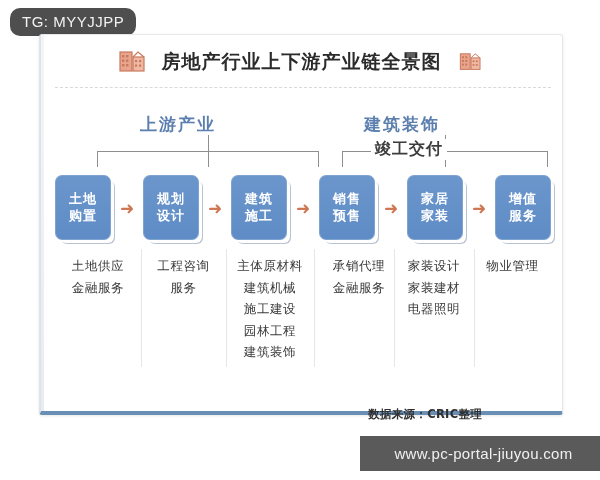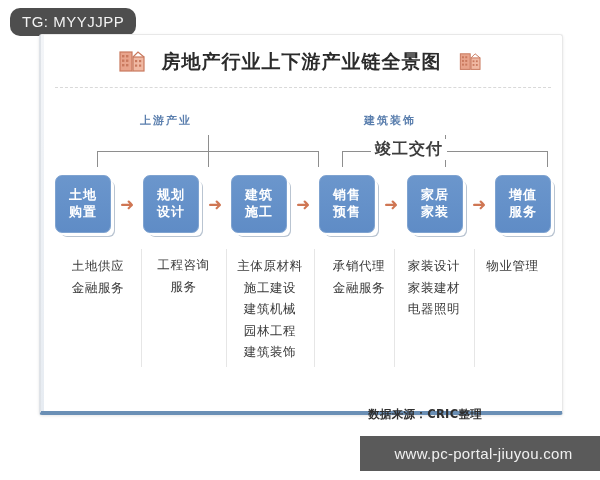--- a/index.html
+++ b/index.html
@@ -51,21 +51,21 @@
   .bldg{ display:block; }
   .bldg.small{ transform:scale(.82); transform-origin:center; }
 
   .dash-sep{
     position:absolute; left:14px; top:52px; width:496px;
     border-top:1px dashed #d9d9d9;
   }
 
   
   .sec-head{
-    position:absolute; font-size:11px; font-weight:bold;
+    position:absolute; font-size:17px; font-weight:bold;
     color:#5b7fae; font-family:"DejaVu Sans", sans-serif;
     letter-spacing:2px; white-space:nowrap;
   }
   .sec-up{ left:99px; top:78px; }
   .sec-down{ left:323px; top:78px; }
 
   
   .bracket{
     position:absolute;
     border:1px solid #8e8e8e;
@@ -88,21 +88,21 @@
     white-space:nowrap;
   }
 
   
   .flow{
     position:absolute; left:14px; top:140px; width:496px;
     display:flex; align-items:center;
   }
   .node{
     position:relative;
-    width:56px; height:58px;
+    width:56px; height:65px;
     background:linear-gradient(#6b96cc,#5f8cc6);
     border:1px solid #7fa3d0;
     border-radius:7px;
     color:#ffffff;
     display:flex; flex-direction:column; align-items:center; justify-content:center;
     font-family:"DejaVu Sans", sans-serif;
     font-size:13px; font-weight:bold; line-height:1.28;
     letter-spacing:1px;
     box-shadow:4px 4px 0 -1px #ffffff, 5px 5px 0 -1px #b9c4d1;
     flex:0 0 auto;
@@ -260,29 +260,29 @@
       </div>
     </div>
 
     <div class="cols">
 
       <div class="col" style="flex:0 0 86px;">
         <span>土地供应</span>
         <span>金融服务</span>
       </div>
 
-      <div class="col" style="flex:0 0 85px;font-family:Liberation Serif, serif;">
+      <div class="col" style="flex:0 0 85px;">
         <span>工程咨询</span>
         <span>服务</span>
       </div>
 
       <div class="col" style="flex:0 0 88px;">
         <span>主体原材料</span>
+        <span>建筑机械</span>
         <span>施工建设</span>
-        <span>建筑机械</span>
         <span>园林工程</span>
         <span>建筑装饰</span>
       </div>
 
       <div class="col" style="flex:0 0 80px;padding-left:12px;">
         <span>承销代理</span>
         <span>金融服务</span>
       </div>
 
       <div class="col" style="flex:0 0 80px;">

